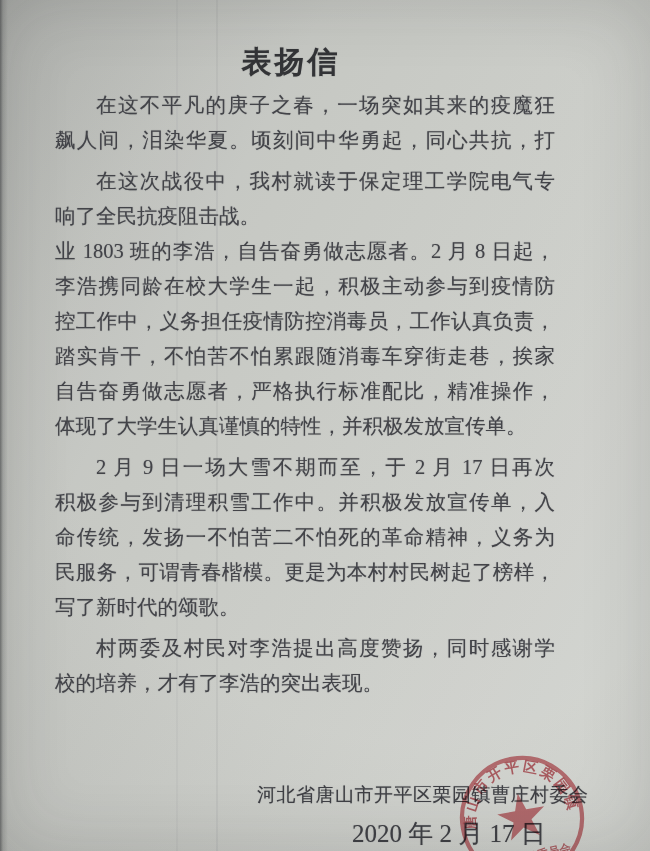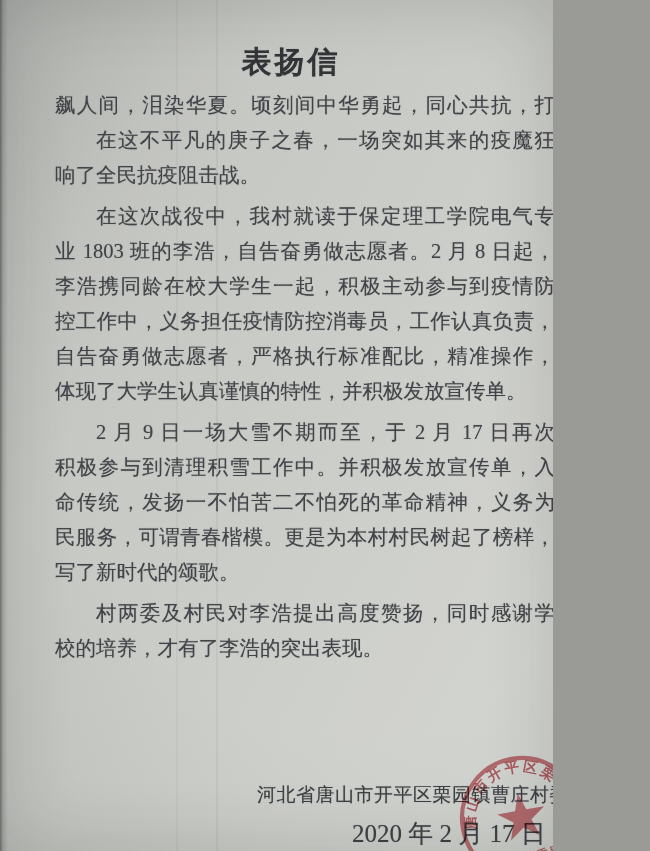--- a/index.html
+++ b/index.html
@@ -1,17 +1,17 @@
 <!DOCTYPE html>
 <html><head>
 <meta charset="utf-8">
 <style>
   html,body{margin:0;padding:0;background:#9a9b97;}
   .page{
-    position:relative;width:553px;height:851px;overflow:hidden;
+    position:relative;width:650px;height:851px;overflow:hidden;
     font-family:"Liberation Serif","DejaVu Serif",serif;
     background:
       radial-gradient(ellipse 130% 105% at 62% 45%, rgba(255,255,255,0.07) 40%, rgba(25,27,30,0.10) 96%),
       linear-gradient(118deg,#afb1ad 0%,#c2c4bf 30%,#c8cac5 58%,#d2d4cf 100%);
   }
   .edge-left{position:absolute;left:0;top:0;width:8px;height:100%;
     background:linear-gradient(90deg,rgba(30,32,36,0.48) 0px,rgba(30,32,36,0.14) 3px,rgba(30,32,36,0) 8px);}
   .vignette{position:absolute;inset:0;box-shadow:inset 0 0 70px rgba(28,30,34,0.16);}
   .crease{position:absolute;top:0;height:100%;width:2px;background:rgba(45,47,52,0.05);}
   .crease.c1{left:176px;background:rgba(45,47,52,0.03);}
@@ -53,27 +53,28 @@
 <body>
 
 <div class="page">
 
   <div class="crease c1"></div>
   <div class="crease c2"></div>
 
   <div class="title">表扬信</div>
 
   <div class="textblock">
+    <div class="line indent">在这不平凡的庚子之春，一场突如其来的疫魔狂</div>
     <div class="line">飙人间，泪染华夏。顷刻间中华勇起，同心共抗，打</div>
-    <div class="line indent">在这不平凡的庚子之春，一场突如其来的疫魔狂</div>
+    <div class="line indent pstart">在这次战役中，我村就读于保定理工学院电气专</div>
     <div class="line end">响了全民抗疫阻击战。</div>
-    <div class="line indent pstart">在这次战役中，我村就读于保定理工学院电气专</div>
     <div class="line">业 1803 班的李浩，自告奋勇做志愿者。2 月 8 日起，</div>
     <div class="line">李浩携同龄在校大学生一起，积极主动参与到疫情防</div>
     <div class="line">控工作中，义务担任疫情防控消毒员，工作认真负责，</div>
+    <div class="line">踏实肯干，不怕苦不怕累跟随消毒车穿街走巷，挨家</div>
     <div class="line">自告奋勇做志愿者，严格执行标准配比，精准操作，</div>
     <div class="line end">体现了大学生认真谨慎的特性，并积极发放宣传单。</div>
     <div class="line indent pstart">2 月 9 日一场大雪不期而至，于 2 月 17 日再次</div>
     <div class="line">积极参与到清理积雪工作中。并积极发放宣传单，入</div>
     <div class="line">命传统，发扬一不怕苦二不怕死的革命精神，义务为</div>
     <div class="line">民服务，可谓青春楷模。更是为本村村民树起了榜样，</div>
     <div class="line end">写了新时代的颂歌。</div>
     <div class="line indent pstart">村两委及村民对李浩提出高度赞扬，同时感谢学</div>
     <div class="line end">校的培养，才有了李浩的突出表现。</div>
   </div>

